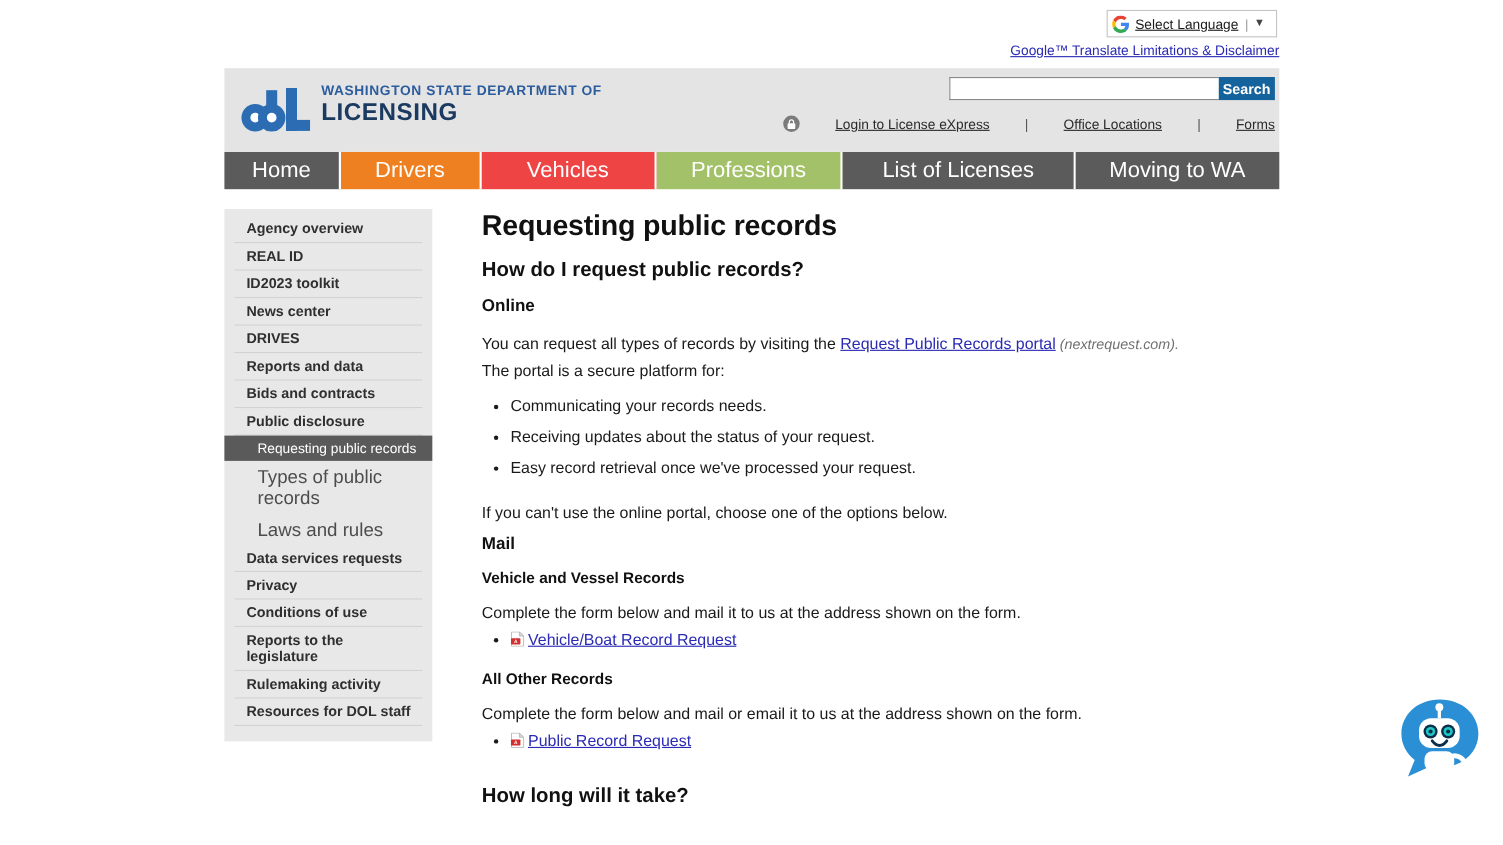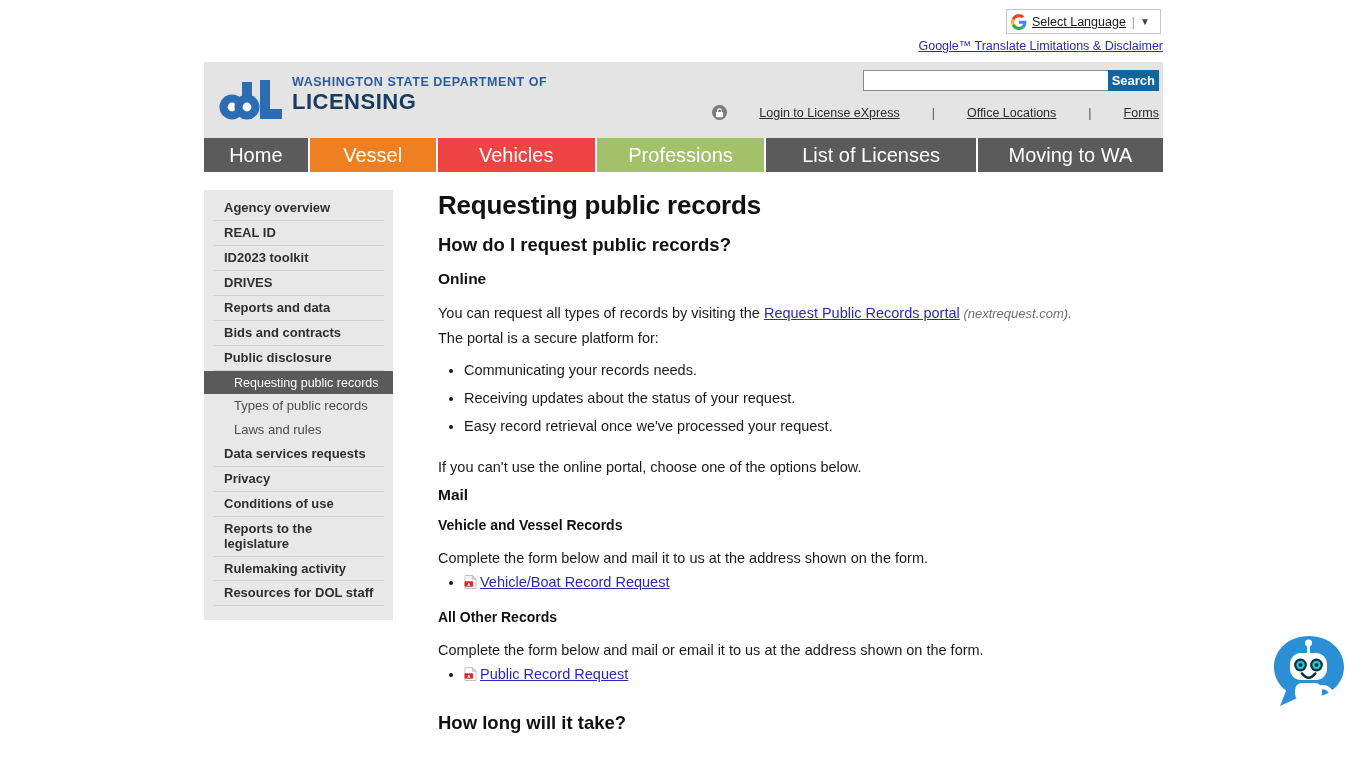--- a/index.html
+++ b/index.html
@@ -213,21 +213,21 @@
     border-bottom: 1px solid #d2d2d2;
     margin: 0 9px;
     cursor: pointer;
     line-height: 1.15;
   }
   .side-link.sub {
     font-weight: normal;
     color: #4c4c4c;
     padding-left: 30px;
     border-bottom: none;
-    font-size: 13px;
+    font-size: 17px;
     margin: 0;
     padding-bottom: 4px;
   }
   .side-link.active {
     background: #5a5a5a;
     color: #ffffff;
     font-weight: normal;
     font-size: 12.5px;
     border-bottom: none;
     margin: 0;
@@ -369,32 +369,33 @@
       <a href="#">Login to License eXpress</a>
       <span class="link-sep">|</span>
       <a href="#">Office Locations</a>
       <span class="link-sep">|</span>
       <a href="#">Forms</a>
     </div>
   </div>
 
   <div class="main-nav" id="nav-root">
       <div class="nav-item" style="background: rgb(91, 91, 91); width: 108px;">Home</div>
-      <div class="nav-item" style="background: rgb(239, 128, 34); width: 131px;">Vessel</div>
+      <div class="nav-item" style="background: rgb(239, 128, 34); width: 131px;">Drivers</div>
       <div class="nav-item" style="background: #ef4444; width: 163px;">Vehicles</div>
       <div class="nav-item" style="background: rgb(163, 193, 105); width: 174px;">Professions</div>
       <div class="nav-item" style="background: rgb(91, 91, 91); width: 217px;">List of Licenses</div>
       <div class="nav-item" style="background: rgb(91, 91, 91); width: 190px;">Moving to WA</div>
     </div>
 
   <div class="content-area">
     <div class="sidebar" id="sidebar-root">
         <div class="side-link">Agency overview</div>
         <div class="side-link">REAL ID</div>
         <div class="side-link">ID2023 toolkit</div>
+        <div class="side-link">News center</div>
         <div class="side-link">DRIVES</div>
         <div class="side-link">Reports and data</div>
         <div class="side-link">Bids and contracts</div>
         <div class="side-link">Public disclosure</div>
         <div class="side-link sub active">Requesting public records</div>
         <div class="side-link sub">Types of public records</div>
         <div class="side-link sub">Laws and rules</div>
         <div class="side-link">Data services requests</div>
         <div class="side-link">Privacy</div>
         <div class="side-link">Conditions of use</div>

